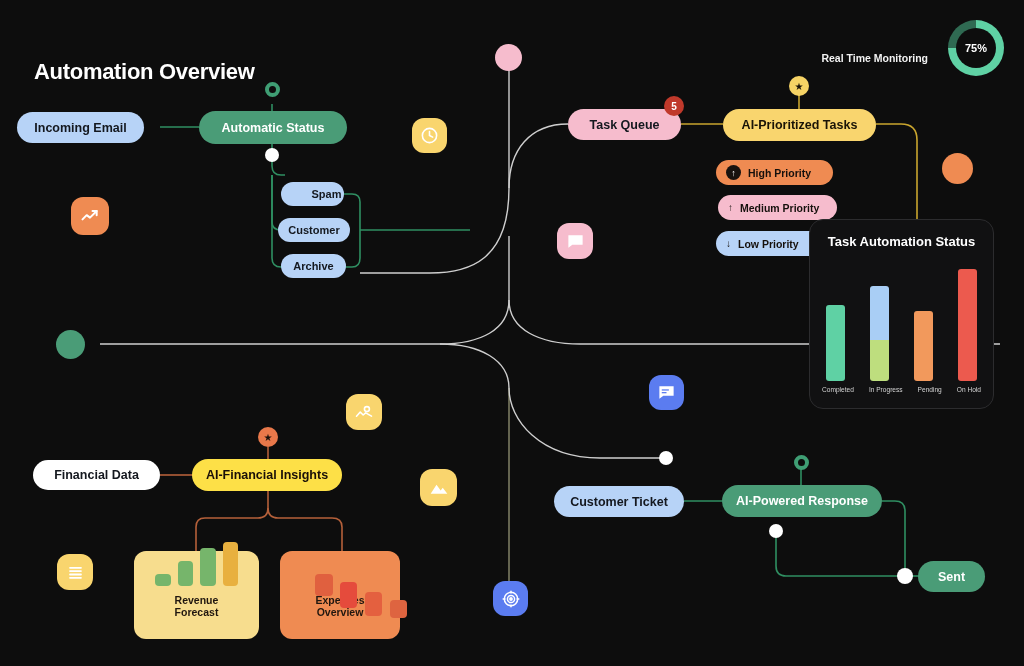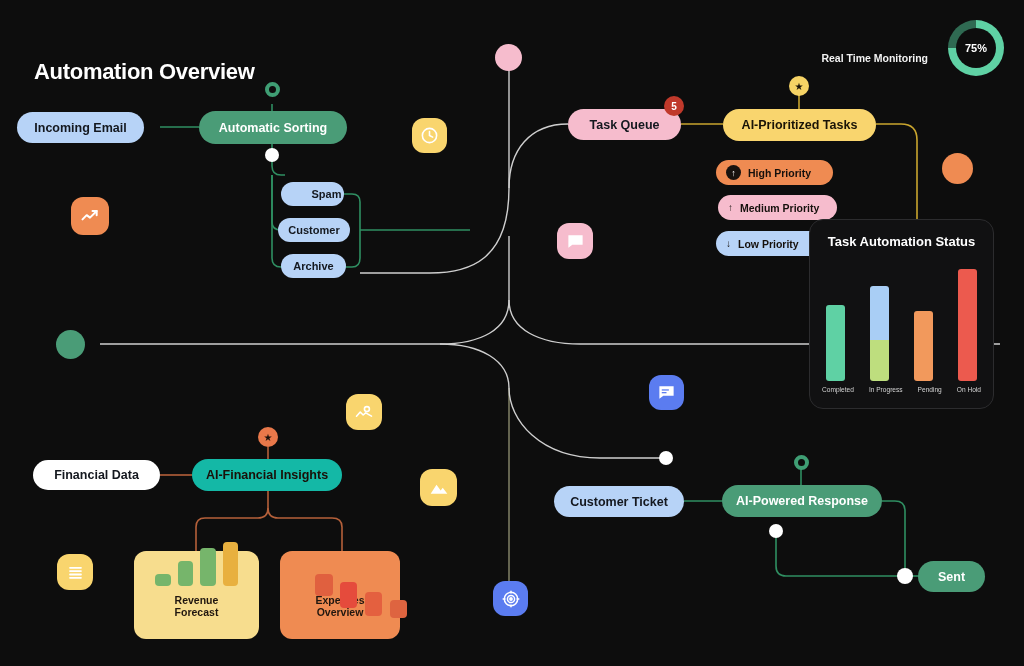--- a/index.html
+++ b/index.html
@@ -336,21 +336,21 @@
     <svg class="glyph" width="20" height="20" viewBox="0 0 24 24" fill="none" stroke="#fff" stroke-width="1.8">
       <circle cx="12" cy="12" r="8"></circle>
         <circle cx="12" cy="12" r="4.3"></circle>
         <circle cx="12" cy="12" r="1.4" fill="#fff"></circle>
       <path d="M12 2.6v2.2M12 19.2v2.2M2.6 12h2.2M19.2 12h2.2" stroke-linecap="round"></path>
     </svg>
   </div>
 
   <div class="node" style="left:17px;top:112px;width:127px;height:31px;background:#b7d3f7;color:#14181f;">Incoming Email</div>
 
-  <div class="node" style="left:199px;top:111px;width:148px;height:33px;background:#4a9c77;color:#ffffff;">Automatic Sorting</div>
+  <div class="node" style="left:199px;top:111px;width:148px;height:33px;background:#4a9c77;color:#ffffff;">Automatic Status</div>
 
   <div class="handle ring" style="left:265px;top:82px;width:15px;height:15px;"></div>
   <div class="handle white" style="left:265px;top:148px;width:14px;height:14px;"></div>
 
   <div class="node" style="left:281px;top:182px;width:63px;height:24px;background:#b7d3f7;color:#14181f;font-size:11px;padding-left:28px;">Spam</div>
   <div class="node" style="left:278px;top:218px;width:72px;height:24px;background:#b7d3f7;color:#14181f;font-size:11px;">Customer</div>
   <div class="node" style="left:281px;top:254px;width:65px;height:24px;background:#b7d3f7;color:#14181f;font-size:11px;">Archive</div>
 
   <div class="node" style="left:568px;top:109px;width:113px;height:31px;background:#f6bccd;color:#14181f;">Task Queue</div>
   <div class="badge" style="left:664px;top:96px;">5</div>
@@ -398,21 +398,21 @@
       </div>
     <div class="bar-labels" id="status-bar-labels">
         <span>Completed</span>
         <span>In Progress</span>
         <span>Pending</span>
         <span>On Hold</span>
       </div>
   </div>
 
   <div class="node" style="left:33px;top:460px;width:127px;height:30px;background:#ffffff;color:#14181f;">Financial Data</div>
-  <div class="node" style="left:192px;top:459px;width:150px;height:32px;background:#14b8a6;color:#1a1008;">AI-Financial Insights</div>
+  <div class="node" style="left:192px;top:459px;width:150px;height:32px;background:#fde047;color:#1a1008;">AI-Financial Insights</div>
   <div class="handle star orange" style="left:258px;top:427px;width:20px;height:20px;">★</div>
 
   <div class="fincard" style="left:134px;top:551px;width:125px;height:88px;background:#f7dd8e;">
     <div class="minibars" id="rev-bars">
         <div class="mbar" style="height: 11.96px; background: rgb(118, 181, 107);"></div>
         <div class="mbar" style="height: 25.3px; background: rgb(118, 181, 107);"></div>
         <div class="mbar" style="height: 37.72px; background: rgb(118, 181, 107);"></div>
         <div class="mbar" style="height: 43.7px; background: rgb(232, 176, 63);"></div>
       </div>
     <div class="cap">Revenue Forecast</div>

